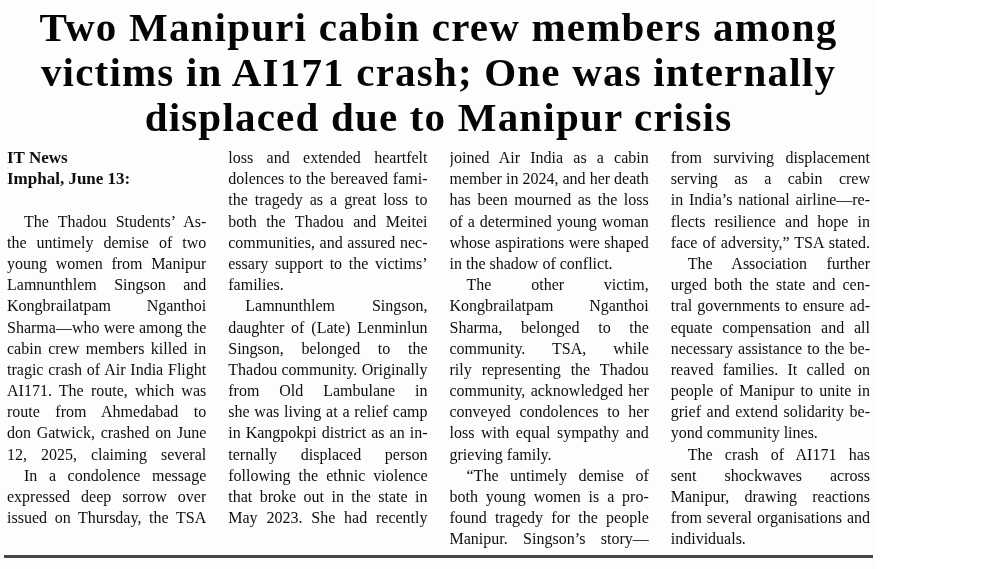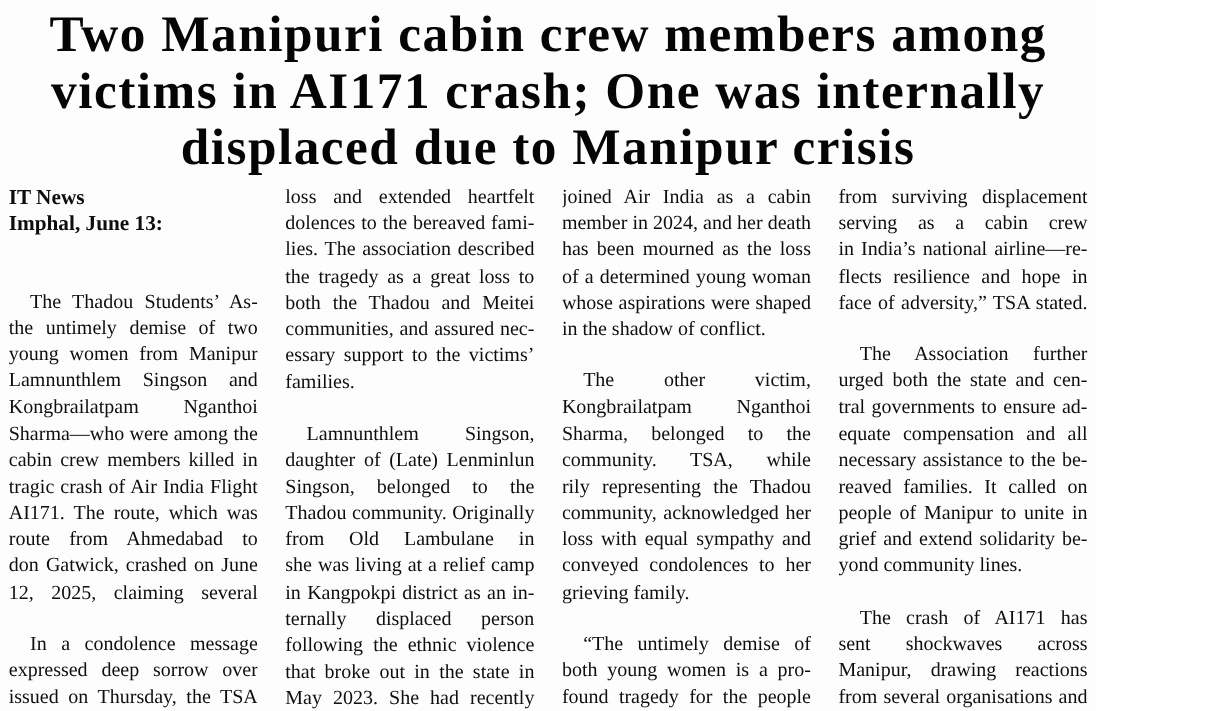--- a/index.html
+++ b/index.html
@@ -35,21 +35,21 @@
   }
   .line {
     height:21.2px;
     line-height:21.2px;
     text-align:justify;
     text-align-last:justify;
     overflow:hidden;
     white-space:normal;
   }
   .line.last { text-align-last:left; }
-  .line.indent { text-indent:17px;margin-top:20px; }
+  .line.indent { text-indent:17px; }
   .line.bold { font-weight:bold; font-size:17px; text-align-last:left; }
   .spacer { height:21.2px; }
   .bottom-rule {
     height:3px;
     background:#474747;
     margin:5px 4px 0 4px;
   }
 </style>
 </head>
 <body>
@@ -79,21 +79,20 @@
         <div class="line">route from Ahmedabad to Lon-</div>
         <div class="line">don Gatwick, crashed on June</div>
         <div class="line">12, 2025, claiming several lives.</div>
         <div class="line indent">In a condolence message</div>
         <div class="line">expressed deep sorrow over the</div>
         <div class="line">issued on Thursday, the TSA</div>
       </div>
     <div class="column">
         <div class="line">loss and extended heartfelt con-</div>
         <div class="line">dolences to the bereaved fami-</div>
-        <div class="line">lies. The association described</div>
         <div class="line">the tragedy as a great loss to</div>
         <div class="line">both the Thadou and Meitei</div>
         <div class="line">communities, and assured nec-</div>
         <div class="line">essary support to the victims’</div>
         <div class="line last">families.</div>
         <div class="line indent">Lamnunthlem Singson,</div>
         <div class="line">daughter of (Late) Lenminlun</div>
         <div class="line">Singson, belonged to the</div>
         <div class="line">Thadou community. Originally</div>
         <div class="line">from Old Lambulane in Imphal,</div>
@@ -110,22 +109,22 @@
         <div class="line">has been mourned as the loss</div>
         <div class="line">of a determined young woman</div>
         <div class="line">whose aspirations were shaped</div>
         <div class="line last">in the shadow of conflict.</div>
         <div class="line indent">The other victim,</div>
         <div class="line">Kongbrailatpam Nganthoi</div>
         <div class="line">Sharma, belonged to the Meitei</div>
         <div class="line">community. TSA, while prima-</div>
         <div class="line">rily representing the Thadou</div>
         <div class="line">community, acknowledged her</div>
+        <div class="line">conveyed condolences to her</div>
         <div class="line">loss with equal sympathy and</div>
-        <div class="line">conveyed condolences to her</div>
         <div class="line last">grieving family.</div>
         <div class="line indent">“The untimely demise of</div>
         <div class="line">both young women is a pro-</div>
         <div class="line">found tragedy for the people of</div>
         <div class="line">Manipur. Singson’s story—</div>
       </div>
     <div class="column">
         <div class="line">from surviving displacement to</div>
         <div class="line">serving as a cabin crew member</div>
         <div class="line">in India’s national airline—re-</div>

